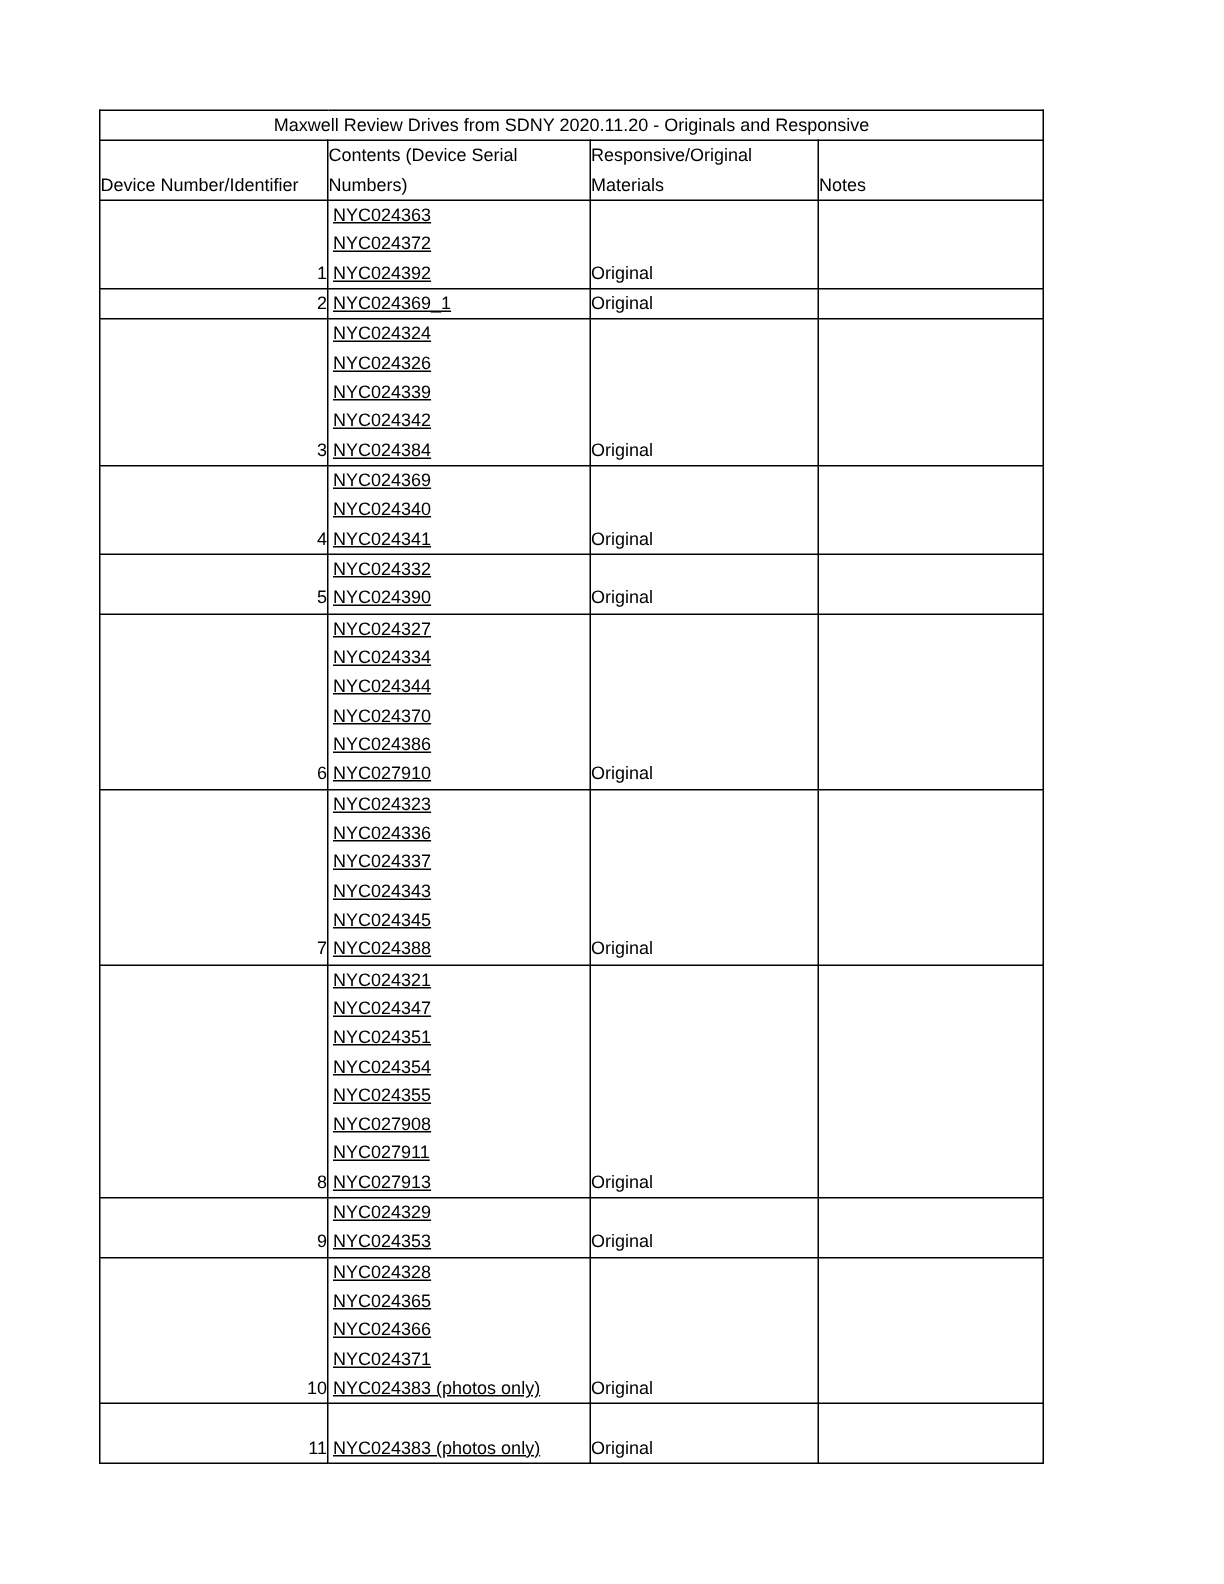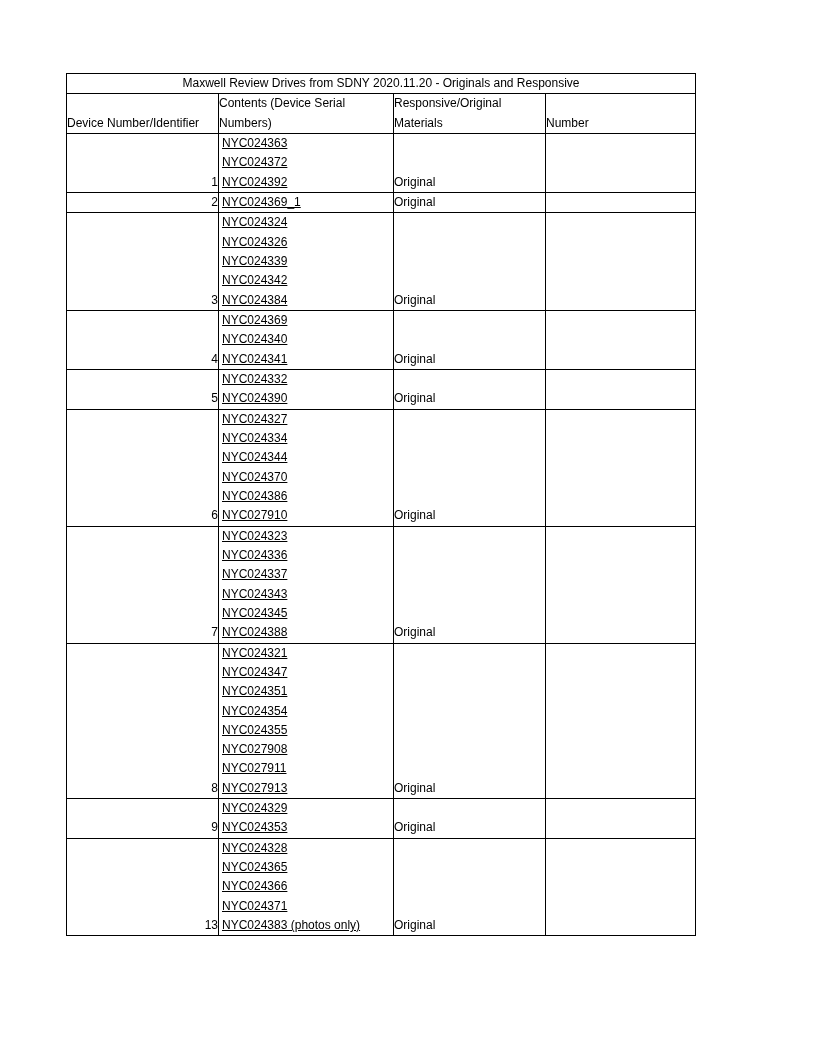--- a/index.html
+++ b/index.html
@@ -82,21 +82,21 @@
       <col style="width:150px">
     </colgroup>
     <thead>
       <tr>
         <td class="title-cell" colspan="4">Maxwell Review Drives from SDNY 2020.11.20 - Originals and Responsive</td>
       </tr>
       <tr>
         <th class="col-header">Device Number/Identifier</th>
         <th class="col-header">Contents (Device Serial Numbers)</th>
         <th class="col-header">Responsive/Original Materials</th>
-        <th class="col-header">Number</th>
+        <th class="col-header">Notes</th>
       </tr>
     </thead>
     <tbody id="table-body">
         <tr>
           <td class="drive-cell">1</td>
           <td class="contents-cell">
             <div class="line">NYC024363</div>
             <div class="line">NYC024372</div>
             <div class="line">NYC024392</div>
           </td>
@@ -186,26 +186,35 @@
         <tr>
           <td class="drive-cell">9</td>
           <td class="contents-cell">
             <div class="line">NYC024329</div>
             <div class="line">NYC024353</div>
           </td>
           <td class="responsive-cell">Original</td>
           <td class="notes-cell"></td>
         </tr>
         <tr>
-          <td class="drive-cell">13</td>
+          <td class="drive-cell">10</td>
           <td class="contents-cell">
             <div class="line">NYC024328</div>
             <div class="line">NYC024365</div>
             <div class="line">NYC024366</div>
             <div class="line">NYC024371</div>
             <div class="line">NYC024383 (photos only)</div>
           </td>
           <td class="responsive-cell">Original</td>
           <td class="notes-cell"></td>
         </tr>
+        <tr>
+          <td class="drive-cell">11</td>
+          <td class="contents-cell">
+            <div class="line"></div>
+            <div class="line">NYC024383 (photos only)</div>
+          </td>
+          <td class="responsive-cell">Original</td>
+          <td class="notes-cell"></td>
+        </tr>
       </tbody>
   </table>
 </div>
 
 </body></html>

